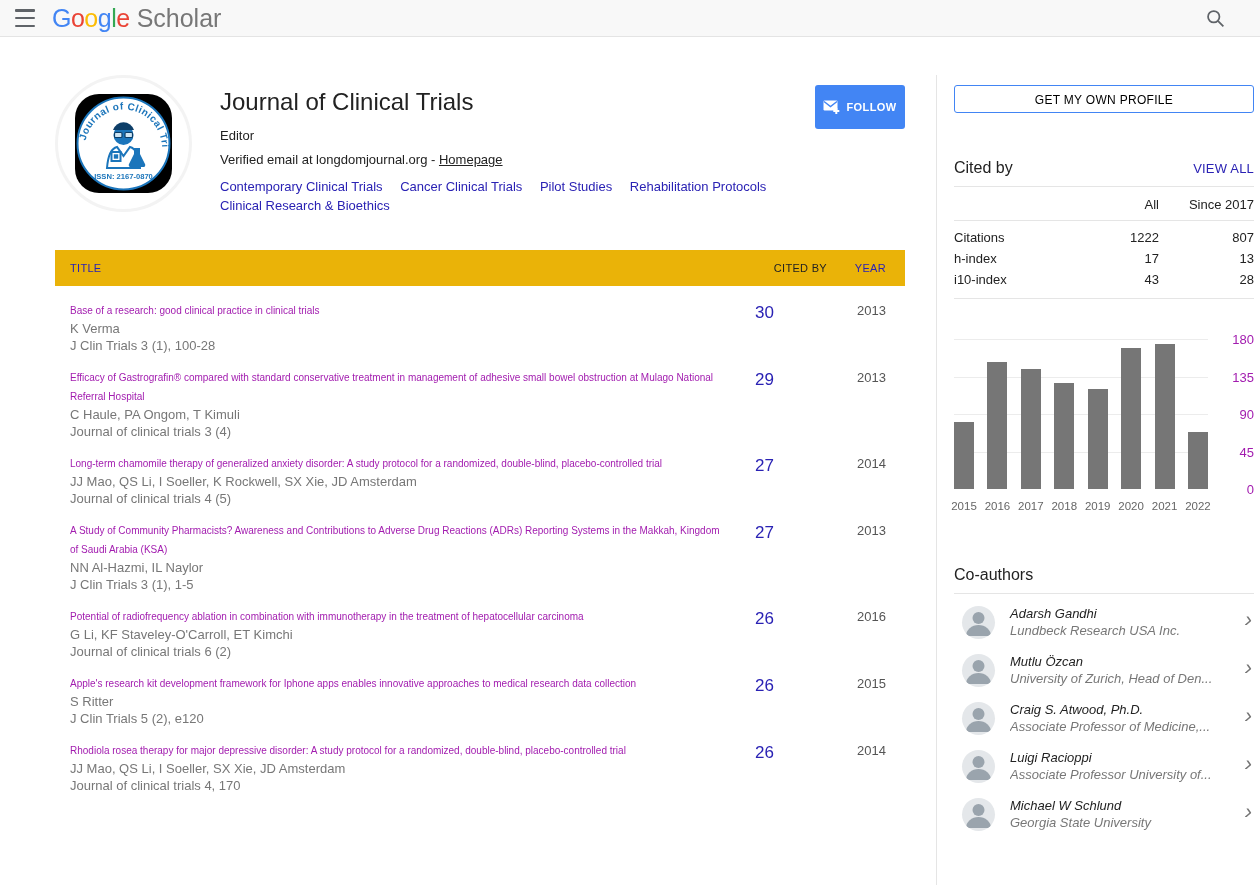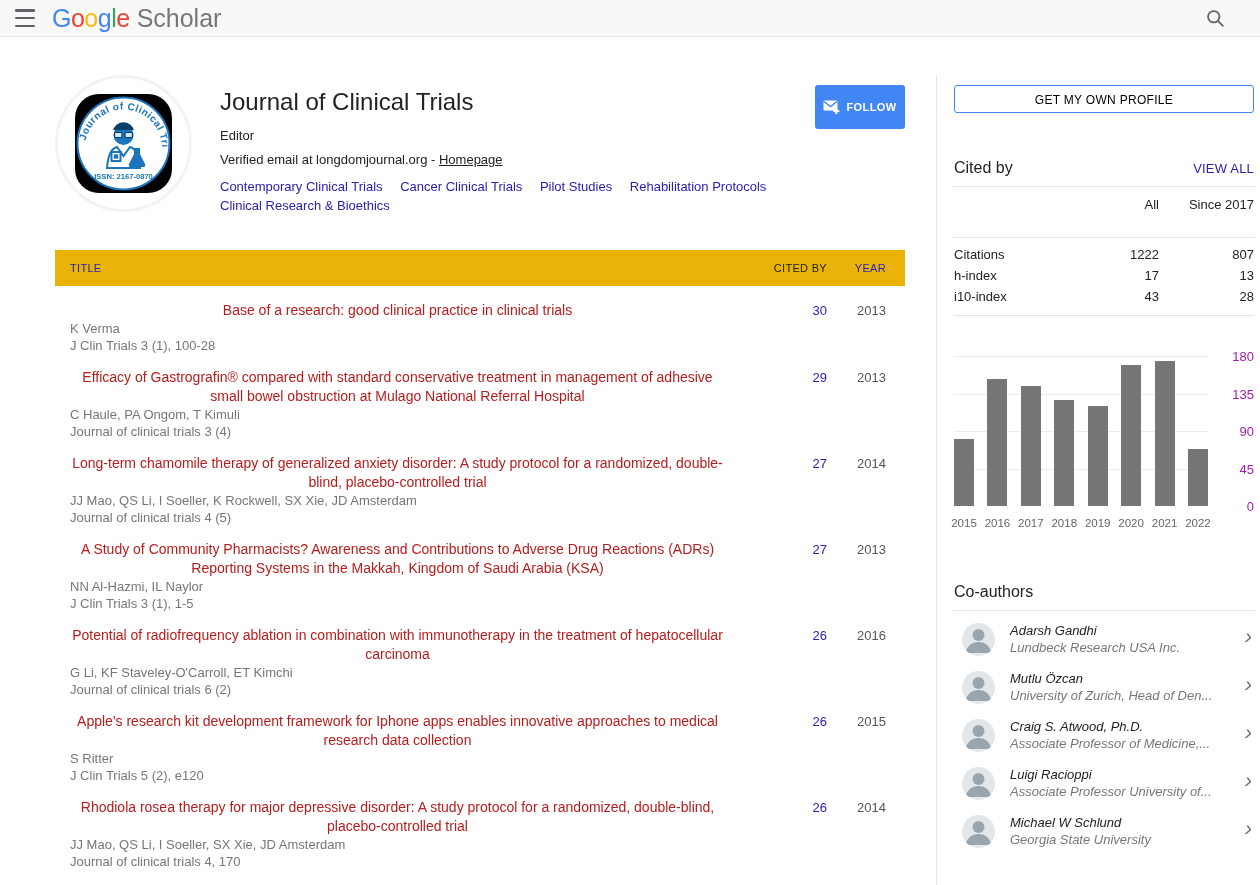--- a/index.html
+++ b/index.html
@@ -48,40 +48,40 @@
 
   
   .tbl { margin-top:35px; }
   .tbl-header { display:flex; align-items:center; height:36px; background:#eab308; font-size:11px; letter-spacing:.3px; }
   .th-title { flex:1; padding-left:15px; color:#2a22b4; }
   .th-cited { width:72px; text-align:right; color:#222; }
   .th-year  { width:78px; text-align:right; padding-right:19px; color:#2a22b4; }
   .tbl-body { padding-top:8px; }
   .art-row { display:flex; padding:7px 0; }
   .art-main { flex:1; padding-left:15px; padding-right:30px; }
-  .art-title { font-size:14px; line-height:19px; color:#b91c1c; display:block;text-align:center; }
+  .art-title { font-size:10px; line-height:19px; color:#a21caf; display:block; }
   .art-meta { font-size:13px; line-height:17px; color:#777; }
-  .art-cited { width:72px; text-align:right; font-size:13px; padding-top:2px; }
+  .art-cited { width:72px; font-size:17px; padding-top:2px; }
   .art-cited a { color:#2a22b4; }
   .art-year { width:78px; text-align:right; padding-right:19px; font-size:13px; color:#555; padding-top:2px; }
 
   
   .btn-own-profile {
     display:block; width:300px; height:28px; line-height:26px; text-align:center;
     background:#fff; border:1px solid #4285f4; border-radius:3px;
     color:#000000; font-size:12px; letter-spacing:.3px; cursor:pointer;
     font-family:"Liberation Sans", sans-serif;
   }
   .sb-section { width:300px; }
   .sec-head { display:flex; justify-content:space-between; align-items:baseline; padding-bottom:9px; border-bottom:1px solid #e5e5e5; }
   .sec-title { font-size:16px; color:#222; font-weight:400; }
   .view-all { font-size:13px; color:#2a22b4; letter-spacing:.2px; }
   .citedby-sec { margin-top:46px; }
   .stats-row { display:flex; font-size:13px; padding:3px 0; }
-  .stats-head { color:#777; padding:10px 0 25px; border-bottom:1px solid #e5e5e5; margin-bottom:6px;align-items:center; }
+  .stats-head { color:#777; padding:10px 0 8px; border-bottom:1px solid #e5e5e5; margin-bottom:6px;align-items:center; }
   .stats-rows { border-bottom:1px solid #e5e5e5; padding-bottom:8px; }
   .st-label { flex:1; color:#222; }
   .st-all { width:70px; text-align:right; color:#222; }
   .st-since { width:95px; text-align:right; color:#222; }
 
   
   .chart { position:relative; height:177px; margin-top:36px; width:300px; }
   .plot { position:absolute; left:0; right:46px; top:4px; bottom:23px; }
   .gridline { position:absolute; left:0; right:0; border-top:1px solid #ececec; }
   .bars { position:absolute; left:0; right:0; top:0; bottom:0; display:flex; align-items:flex-end; justify-content:space-between; }

